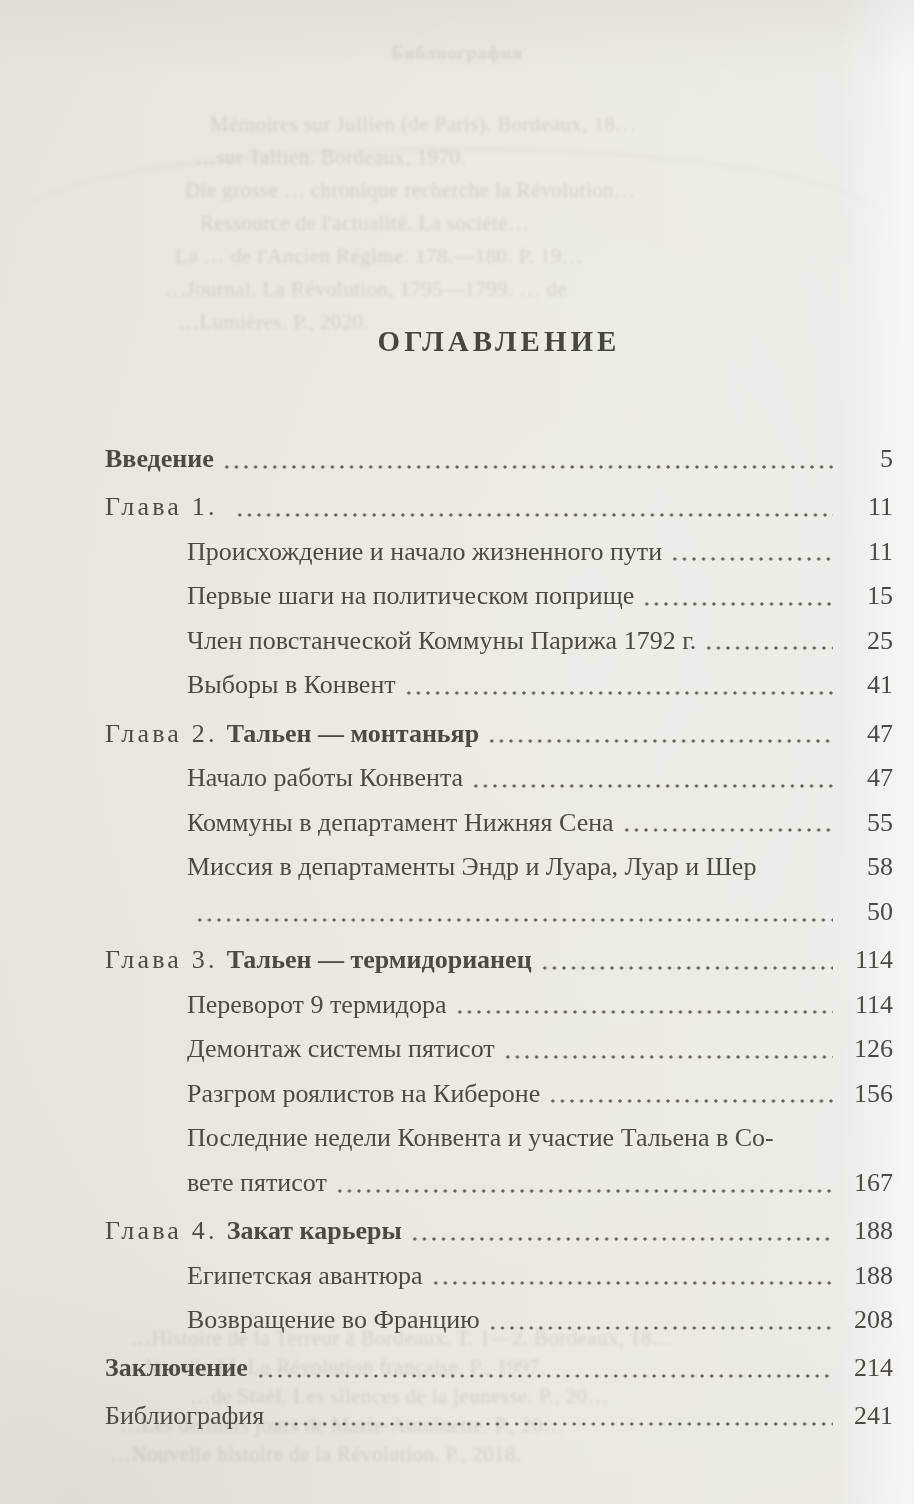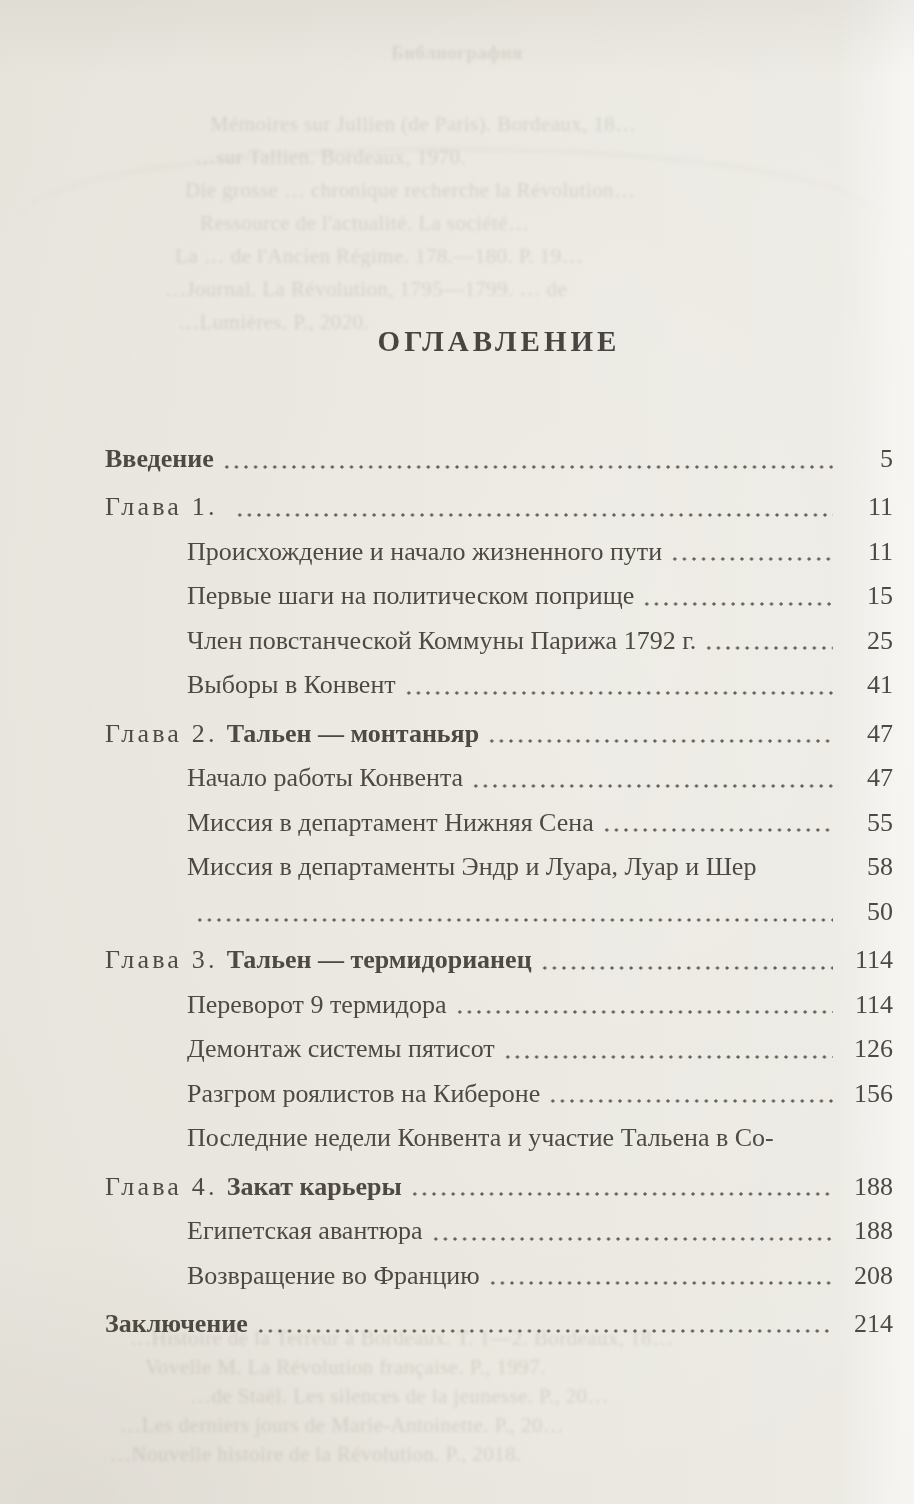--- a/index.html
+++ b/index.html
@@ -138,21 +138,21 @@
     <span class="num">47</span>
   </div>
         <div class="row kind-sub">
 
     <span class="text">Начало работы Конвента</span>
     <span class="dots"></span>
     <span class="num">47</span>
   </div>
         <div class="row kind-sub">
 
-    <span class="text">Миссия в департамент Нижняя Сена</span>
+    <span class="text">Коммуны в департамент Нижняя Сена</span>
     <span class="dots"></span>
     <span class="num">55</span>
   </div>
         <div class="row kind-sub">
 
     <span class="text">Миссия в департаменты Эндр и Луара, Луар и Шер</span>
     <span class="dots off"></span>
     <span class="num">58</span>
   </div>
         <div class="row kind-sub">
@@ -183,20 +183,26 @@
     <span class="text">Разгром роялистов на Кибероне</span>
     <span class="dots"></span>
     <span class="num">156</span>
   </div>
         <div class="row kind-sub">
 
     <span class="text">Последние недели Конвента и участие Тальена в Со-</span>
     <span class="dots off"></span>
     <span class="num"></span>
   </div>
+        <div class="row kind-sub">
+
+    <span class="text">вете пятисот</span>
+    <span class="dots"></span>
+    <span class="num">167</span>
+  </div>
         <div class="row kind-chapter gap">
     <span class="chapter">Глава 4.</span>
     <span class="text">Закат карьеры</span>
     <span class="dots"></span>
     <span class="num">188</span>
   </div>
         <div class="row kind-sub">
 
     <span class="text">Египетская авантюра</span>
     <span class="dots"></span>
@@ -207,16 +213,22 @@
     <span class="text">Возвращение во Францию</span>
     <span class="dots"></span>
     <span class="num">208</span>
   </div>
         <div class="row kind-intro gap">
 
     <span class="text">Заключение</span>
     <span class="dots"></span>
     <span class="num">214</span>
   </div>
+        <div class="row kind-plain gap">
+
+    <span class="text">Библиография</span>
+    <span class="dots"></span>
+    <span class="num">241</span>
+  </div>
       </div>
   </div>
 
 </div>
 
 </body></html>

